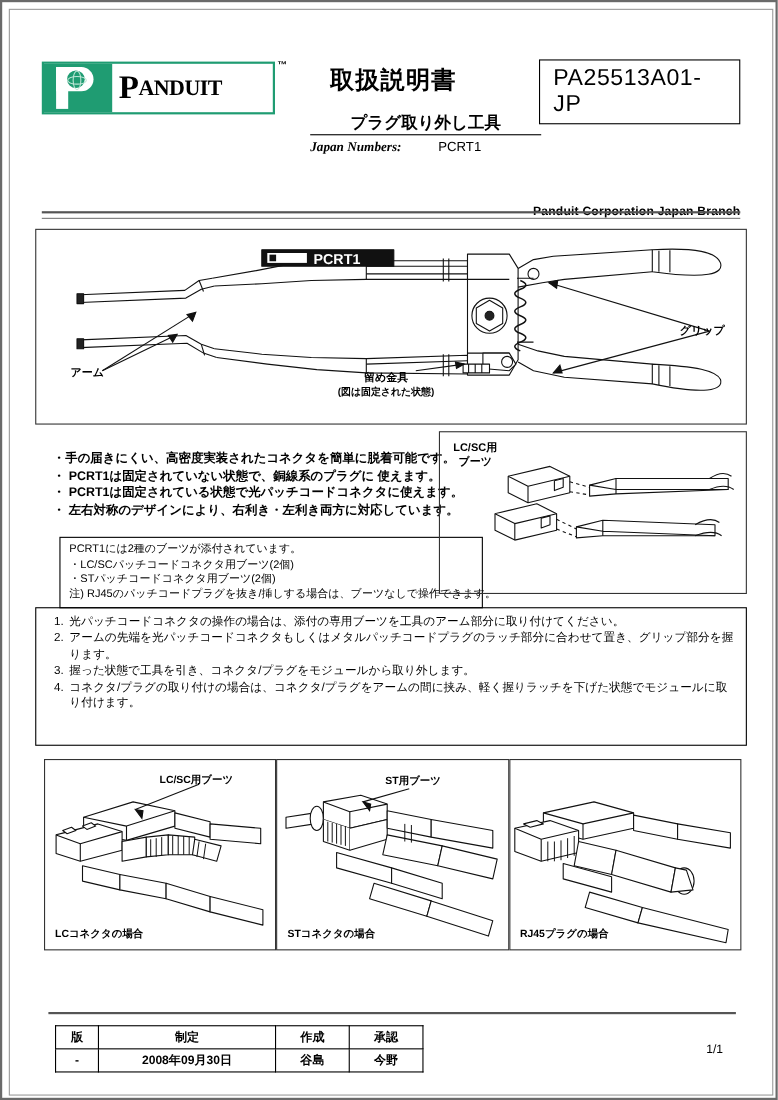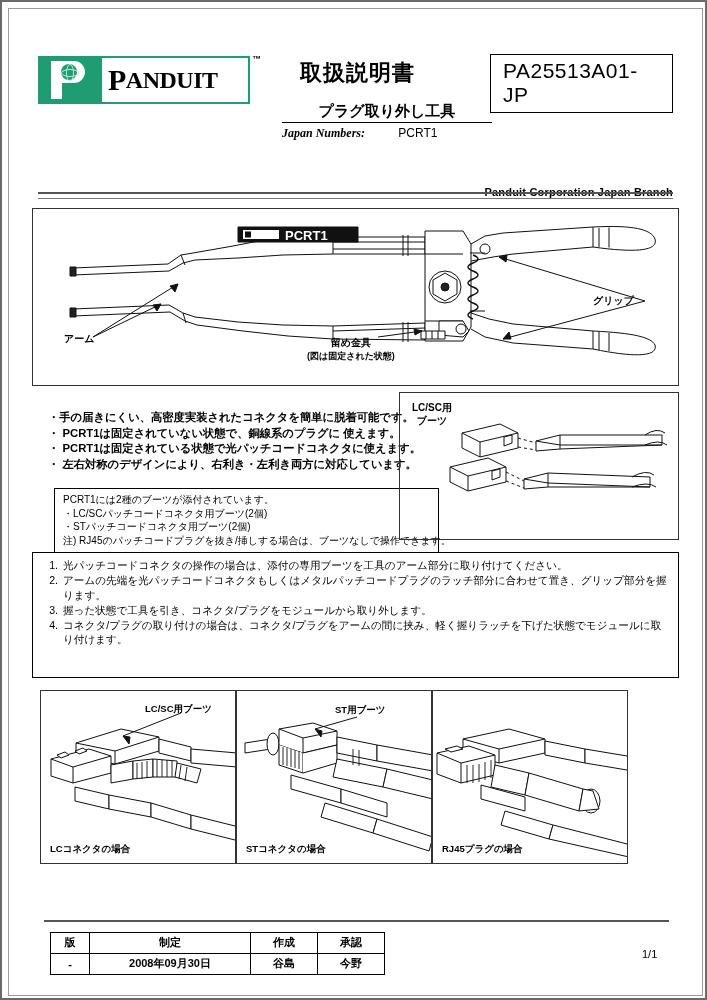--- a/index.html
+++ b/index.html
@@ -100,21 +100,21 @@
     display: flex;
     align-items: center;
     padding-left: 6px;
     font-weight: bold;
     font-size: 30px;
     letter-spacing: -0.5px;
     color: #000;
     font-family: "Liberation Serif", "DejaVu Serif", serif;
   }
   .logo-word .small {
-    font-size: 24px;
+    font-size: 20px;
   }
   .tm {
     position: absolute;
     left: 214px; top: 6px;
     font-size: 9px;
     font-weight: bold;
   }
 
   .doc-title {
     position: absolute;
@@ -186,21 +186,21 @@
     box-sizing: border-box;
   }
   .tool-svg { position: absolute; left: 0; top: 0; }
   .lbl {
     position: absolute;
     font-size: 10px;
     font-weight: bold;
     white-space: nowrap;
   }
   .lbl.arm   { left: 62px;  top: 330px; }
-  .lbl.grip  { left: 591px; top: 292px; }
+  .lbl.grip  { left: 616px; top: 292px; }
   .lbl.latch { left: 305px; top: 334px; text-align: center; }
   .lbl.latch .l2 { font-size: 9px; display: block; }
 
   
   .bullets {
     position: absolute;
     left: 46px; top: 408px;
     width: 345px;
     font-size: 11.3px;
     line-height: 15.5px;
@@ -267,21 +267,21 @@
     text-align: right;
     padding-right: 5px;
     box-sizing: border-box;
   }
   .proc-text { flex: 1; }
 
   
   .panels {
     position: absolute;
     left: 38px; top: 688px;
-    width: 588px; height: 174px;
+    width: 634px; height: 174px;
     display: flex;
   }
   .panel {
     flex: 1;
     border: 1px solid #333;
     position: relative;
     box-sizing: border-box;
     overflow: hidden;
     background: #fff;
   }

